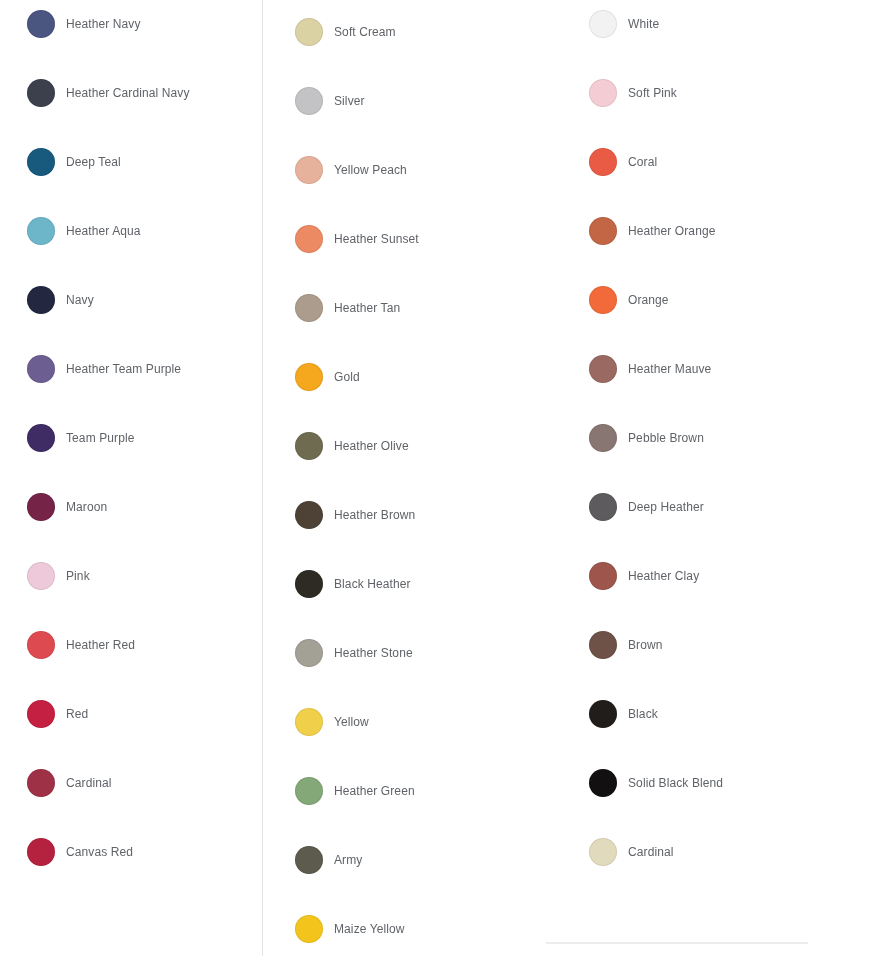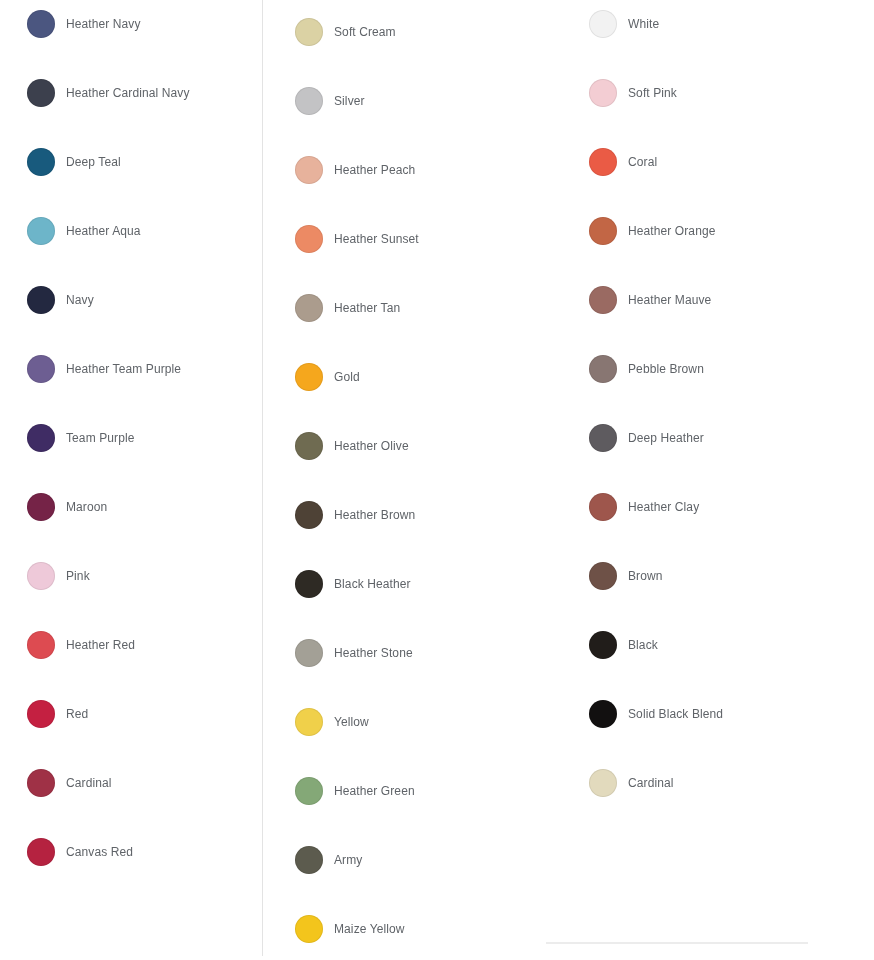--- a/index.html
+++ b/index.html
@@ -134,21 +134,21 @@
       <div class="row">
         <span class="swatch heathered" style="background: rgb(219, 210, 164);"></span>
         <span class="label">Soft Cream</span>
       </div>
       <div class="row">
         <span class="swatch heathered" style="background: rgb(195, 195, 197);"></span>
         <span class="label">Silver</span>
       </div>
       <div class="row">
         <span class="swatch heathered" style="background: rgb(231, 178, 156);"></span>
-        <span class="label">Heather Peach</span>
+        <span class="label">Yellow Peach</span>
       </div>
       <div class="row">
         <span class="swatch" style="background: rgb(236, 138, 100);"></span>
         <span class="label">Heather Sunset</span>
       </div>
       <div class="row">
         <span class="swatch heathered" style="background: rgb(171, 156, 141);"></span>
         <span class="label">Heather Tan</span>
       </div>
       <div class="row">
@@ -197,20 +197,24 @@
         <span class="swatch heathered" style="background: rgb(243, 205, 211);"></span>
         <span class="label">Soft Pink</span>
       </div>
       <div class="row">
         <span class="swatch" style="background: rgb(234, 91, 69);"></span>
         <span class="label">Coral</span>
       </div>
       <div class="row">
         <span class="swatch heathered" style="background: rgb(194, 102, 69);"></span>
         <span class="label">Heather Orange</span>
+      </div>
+      <div class="row">
+        <span class="swatch" style="background: rgb(242, 106, 57);"></span>
+        <span class="label">Orange</span>
       </div>
       <div class="row">
         <span class="swatch heathered" style="background: rgb(154, 106, 98);"></span>
         <span class="label">Heather Mauve</span>
       </div>
       <div class="row">
         <span class="swatch" style="background: rgb(136, 118, 114);"></span>
         <span class="label">Pebble Brown</span>
       </div>
       <div class="row">

